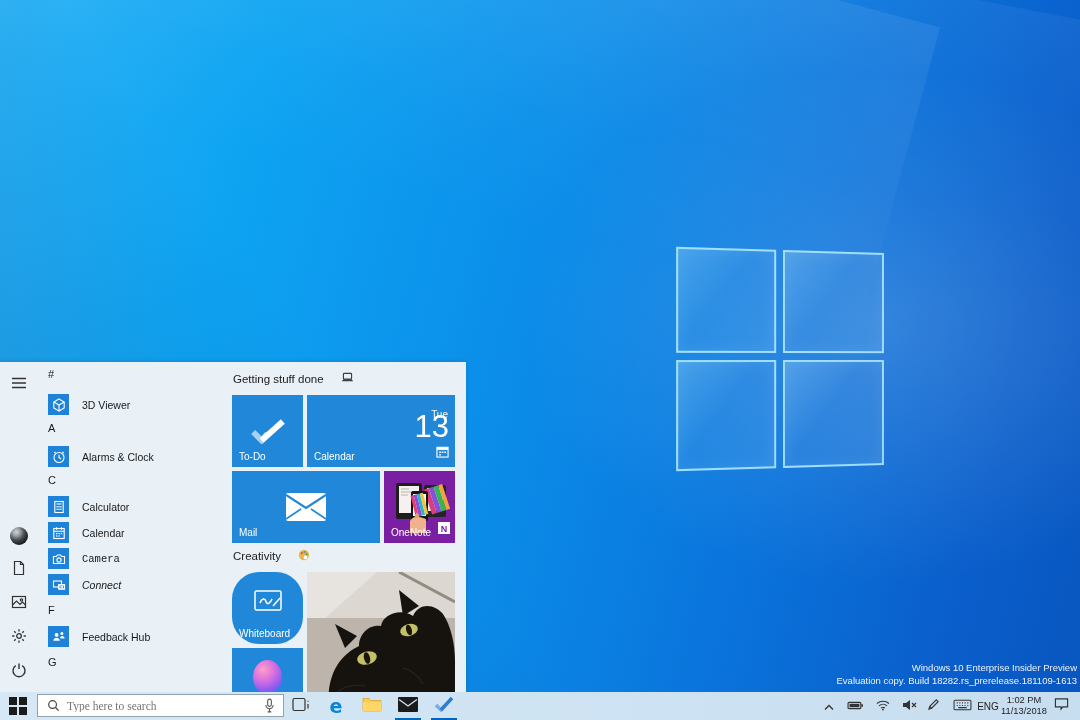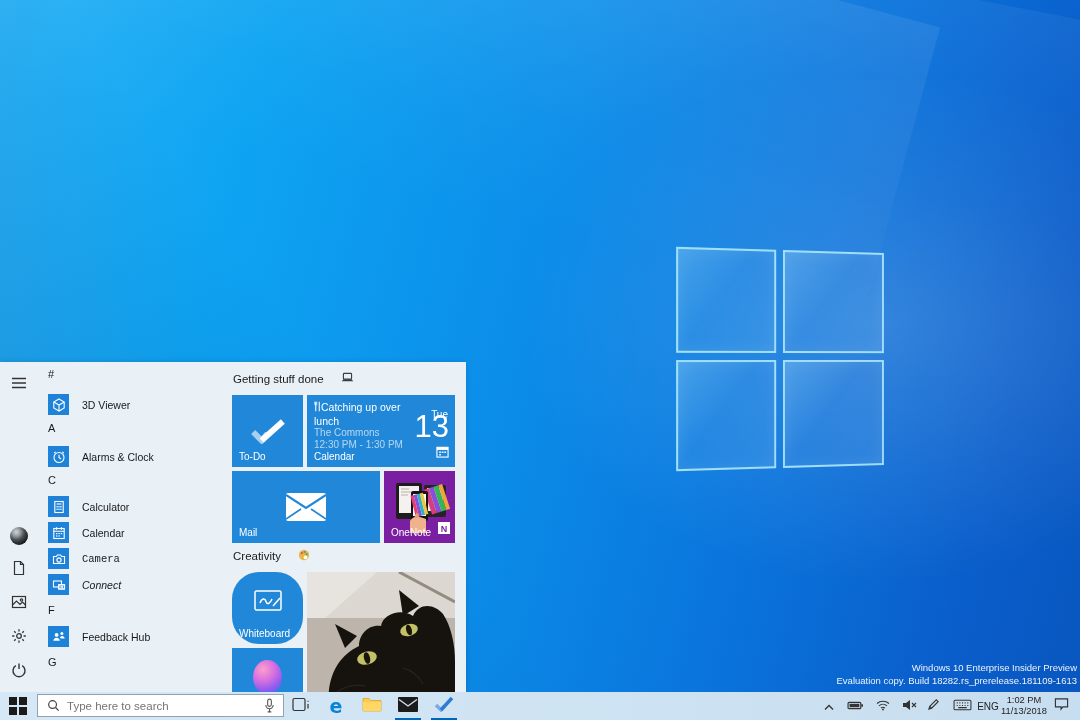--- a/index.html
+++ b/index.html
@@ -50,21 +50,21 @@
     background:radial-gradient(circle at 35% 28%,#ff9ecb 0%,#d66ee0 38%,#8a5cf0 68%,#4a64f2 100%);}
   
   .taskbar{position:absolute;left:0;top:692px;width:1080px;height:28px;
     background:linear-gradient(to right,#d6e8f5,#c7def0);}
   .tb-btn{position:absolute;top:0;height:28px;display:flex;align-items:center;justify-content:center;}
   .win-flag{display:grid;grid-template-columns:8px 8px;grid-template-rows:8px 8px;gap:1.5px;}
   .win-flag div{background:#1b1b1b;}
   .search-box{position:absolute;left:37px;top:2px;width:247px;height:23px;background:#fff;
     border:1px solid #93a2ae;display:flex;align-items:center;box-sizing:border-box;}
   .search-box input{border:none;outline:none;flex:1;font-size:11.5px;color:#333;
-    font-family:Liberation Sans, sans-serif;background:transparent;padding:0;}
+    font-family:Liberation Serif, serif;background:transparent;padding:0;}
   .underline{position:absolute;bottom:0;height:2px;width:26px;background:#0067c0;}
   .tray-txt{font-size:10px;color:#222;}
   .clock{position:absolute;left:999px;top:3px;width:50px;text-align:center;
     font-size:9.3px;line-height:11px;color:#222;}
   .edge-e{color:#0a84d8;font-weight:bold;font-size:19px;font-family:"DejaVu Sans",sans-serif;}
 </style>
 </head>
 <body>
 
 <div class="desktop">
@@ -257,30 +257,20 @@
     <div class="tile-center">
       <svg width="36" height="26" viewBox="0 0 34 24" fill="none">
           <path d="M3 13l8 8 5.5-6.5" stroke="#a9cfee" stroke-width="5.5"></path>
           <path d="M11 21L31 3" stroke="#fff" stroke-width="5.5"></path>
         </svg>
     </div>
     <div class="tile-label">To-Do</div>
   </div>
 
   <div class="tile wide" style="left:307px;top:33px;">
-    <div class="cal-event">
-      <span style="display:inline-block;vertical-align:-1px;">
-        <svg width="7" height="11" viewBox="0 0 8 12" stroke="#fff" fill="none">
-            <path d="M2 .5v11M6 .5v11" stroke-width="1.2"></path>
-            <path d="M.9 .5v3.3c0 .9 2.2 .9 2.2 0V.5" stroke-width=".9"></path>
-          </svg>
-      </span><span>Catching up over lunch</span>
-      <div class="cal-sub">The Commons</div>
-      <div class="cal-sub">12:30 PM - 1:30 PM</div>
-    </div>
     <div class="cal-day">Tue</div>
     <div class="cal-num">13</div>
     <div class="tile-label">Calendar</div>
     <span style="position:absolute;right:6px;bottom:5px;">
       <svg width="13" height="13" viewBox="0 0 14 14">
           <rect x="1" y="2.5" width="12" height="10.5" fill="none" stroke="#fff" stroke-width="1.2"></rect>
           <rect x="1" y="2.5" width="12" height="2.8" fill="#fff"></rect>
           <g fill="#fff">
             <rect x="3.4" y="7" width="1.9" height="1.5"></rect>
             <rect x="6.2" y="7" width="1.9" height="1.5"></rect>

